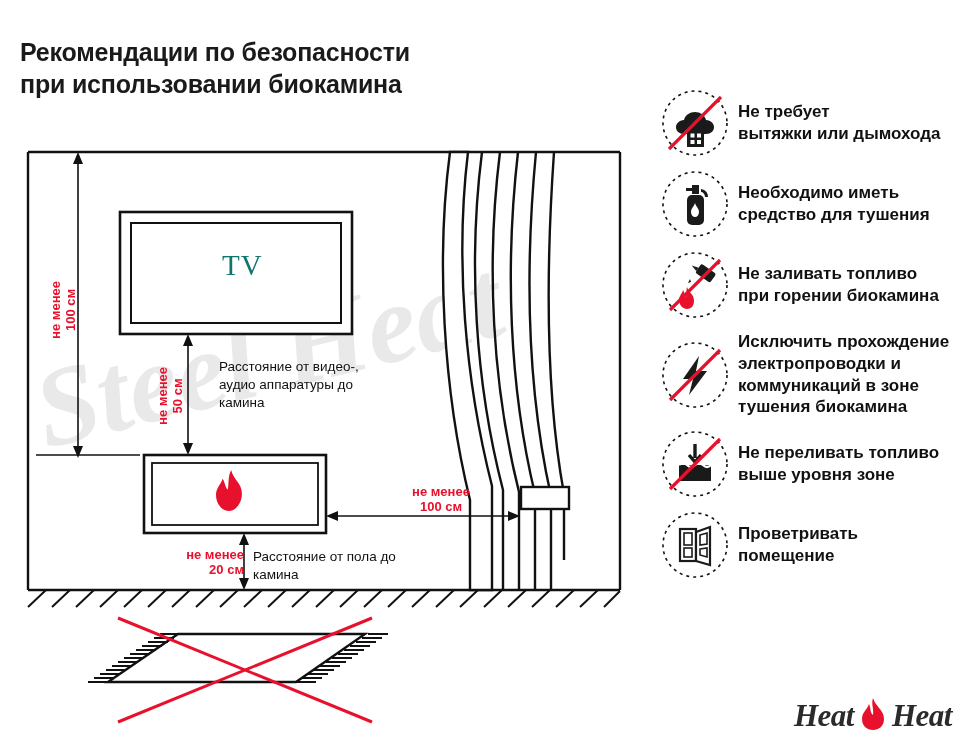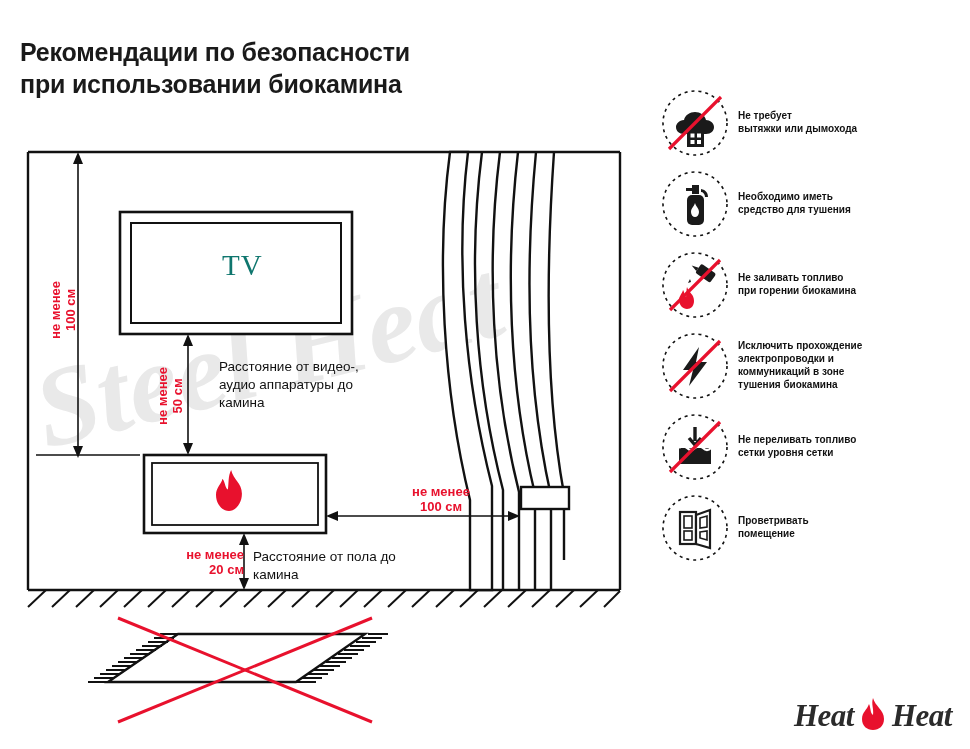--- a/index.html
+++ b/index.html
@@ -103,21 +103,21 @@
   }
   .feature .badge {
     position: relative;
     flex: 0 0 70px;
     width: 70px;
     height: 70px;
     margin-right: 8px;
   }
   .feature .badge svg { display: block; }
   .feature .flabel {
-    font-size: 10px;
+    font-size: 17px;
     font-weight: bold;
     color: #111;
     line-height: 1.28;
     white-space: pre-line;
   }
 
   
   #logo {
     position: absolute;
     right: 18px;
@@ -366,21 +366,21 @@
       <div class="badge">
         <svg width="70" height="70" viewBox="0 0 70 70">
           <circle cx="35" cy="35" r="32" fill="none" stroke="#111" stroke-width="1.6" stroke-dasharray="3 4"></circle>
           <path d="M35 15 v14 M29 26 l6 7 l6 -7" stroke="#1a1a1a" stroke-width="3.4" fill="none"></path>
           <path d="M19 36 h32 v16 h-32 z" fill="#1a1a1a"></path>
           <path d="M19 36 q4 -4 8 0 q4 4 8 0 q4 -4 8 0 q4 4 8 0" fill="none" stroke="#fff" stroke-width="2.4"></path>
           <line x1="10" y1="60" x2="60" y2="10" stroke="#e8112d" stroke-width="3.2"></line>
         </svg>
       </div>
       <div class="flabel">Не переливать топливо
-сетки уровня сетки</div>
+выше уровня зоне</div>
     </div>
 
     <div class="feature">
       <div class="badge">
         <svg width="70" height="70" viewBox="0 0 70 70">
           <circle cx="35" cy="35" r="32" fill="none" stroke="#111" stroke-width="1.6" stroke-dasharray="3 4"></circle>
           <rect x="20" y="19" width="16" height="32" fill="#fff" stroke="#1a1a1a" stroke-width="2.2"></rect>
           <rect x="24" y="23" width="8" height="12" fill="#fff" stroke="#1a1a1a" stroke-width="1.6"></rect>
           <rect x="24" y="38" width="8" height="9" fill="#fff" stroke="#1a1a1a" stroke-width="1.6"></rect>
           <path d="M36 22 l14 -5 v38 l-14 -4 z" fill="#fff" stroke="#1a1a1a" stroke-width="2.2"></path>

